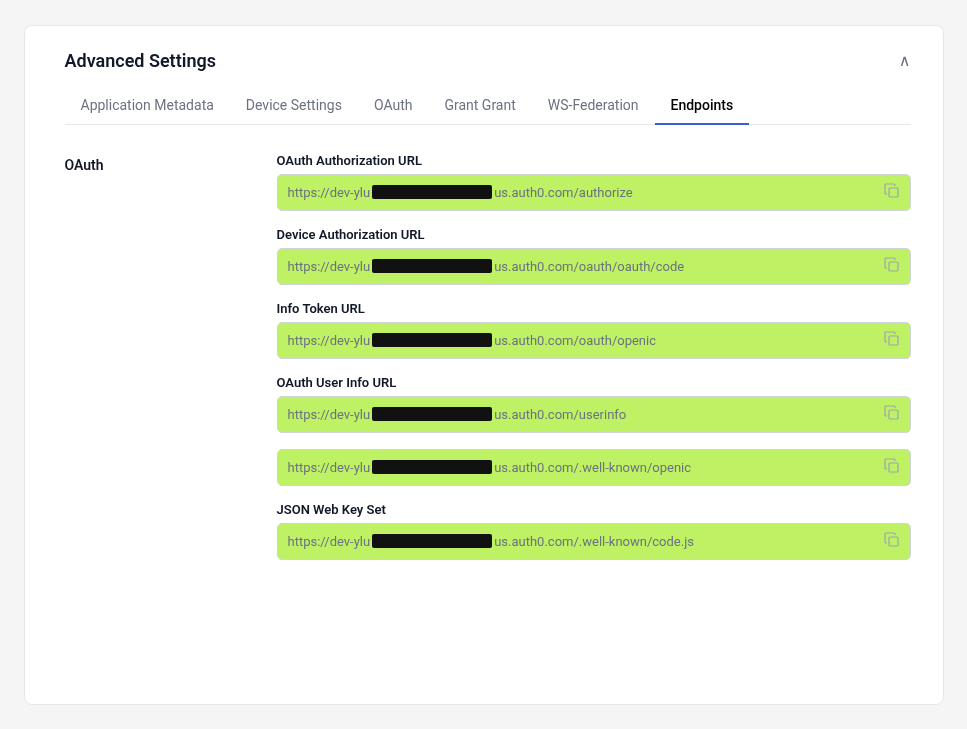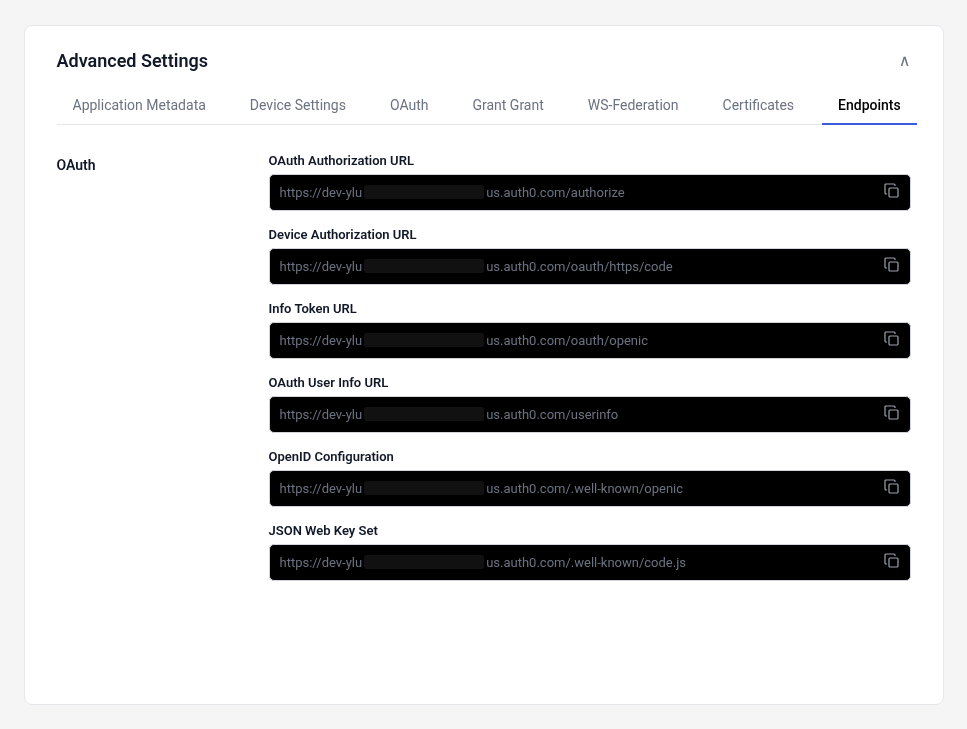--- a/index.html
+++ b/index.html
@@ -17,21 +17,21 @@
       min-height: 100vh;
       padding: 20px;
     }
 
     .card {
       background: #fff;
       border: 1px solid #e5e7eb;
       border-radius: 8px;
       width: 920px;
       min-height: 680px;
-      padding: 24px 32px 32px 32px;
+      padding: 24px 32px 32px 40px;
     }
 
     .card-header {
       display: flex;
       justify-content: space-between;
       align-items: center;
       margin-bottom: 16px;
     }
 
     .card-title {
@@ -43,21 +43,21 @@
     .collapse-icon {
       color: #6b7280;
       font-size: 16px;
       cursor: pointer;
     }
 
     .tabs {
       display: flex;
       border-bottom: 1px solid #e5e7eb;
       margin-bottom: 28px;
-      gap: 12px;
+      gap: 0;
     }
 
     .tab {
       padding: 10px 16px;
       font-size: 14px;
       color: #6b7280;
       cursor: pointer;
       text-decoration: none;
       white-space: nowrap;
       border-bottom: 2px solid transparent;
@@ -102,21 +102,21 @@
       font-size: 13px;
       font-weight: 600;
       color: #111827;
     }
 
     .field-input-wrapper {
       display: flex;
       align-items: center;
       border: 1px solid #d1d5db;
       border-radius: 5px;
-      background: #000000;
+      background: #bef264;
       padding: 8px 10px;
       gap: 8px;
     }
 
     .field-input-text {
       flex: 1;
       font-size: 13px;
       color: #6b7280;
       white-space: nowrap;
       overflow: hidden;
@@ -162,21 +162,20 @@
     <span class="collapse-icon">∧</span>
   </div>
 
   <div class="tabs">
 
   <span class="tab">Application Metadata</span>
       <span class="tab">Device Settings</span>
       <span class="tab">OAuth</span>
       <span class="tab">Grant Grant</span>
       <span class="tab">WS-Federation</span>
-      <span class="tab">Certificates</span>
       <span class="tab active">Endpoints</span>
     </div>
 
   <div class="content">
     <div class="section-label">OAuth</div>
     <div class="fields">
 
     <div class="field-group">
           <div class="field-label">OAuth Authorization URL</div>
           <div class="field-input-wrapper">
@@ -190,21 +189,21 @@
                 <path d="M3 11H2a1 1 0 01-1-1V2a1 1 0 011-1h8a1 1 0 011 1v1" stroke="#9CA3AF" stroke-width="1.2" fill="none"></path>
               </svg></span>
           </div>
         </div>
         <div class="field-group">
           <div class="field-label">Device Authorization URL</div>
           <div class="field-input-wrapper">
             <span class="field-input-text">
               <span class="url-prefix">https://dev-ylu</span>
               <span class="url-redacted"></span>
-              <span class="url-suffix">us.auth0.com/oauth/https/code</span>
+              <span class="url-suffix">us.auth0.com/oauth/oauth/code</span>
             </span>
             <span class="copy-icon"><svg width="16" height="16" viewBox="0 0 16 16" fill="none" xmlns="http://www.w3.org/2000/svg">
                 <rect x="5" y="5" width="9" height="9" rx="1" stroke="#9CA3AF" stroke-width="1.2" fill="none"></rect>
                 <path d="M3 11H2a1 1 0 01-1-1V2a1 1 0 011-1h8a1 1 0 011 1v1" stroke="#9CA3AF" stroke-width="1.2" fill="none"></path>
               </svg></span>
           </div>
         </div>
         <div class="field-group">
           <div class="field-label">Info Token URL</div>
           <div class="field-input-wrapper">
@@ -227,21 +226,20 @@
               <span class="url-redacted"></span>
               <span class="url-suffix">us.auth0.com/userinfo</span>
             </span>
             <span class="copy-icon"><svg width="16" height="16" viewBox="0 0 16 16" fill="none" xmlns="http://www.w3.org/2000/svg">
                 <rect x="5" y="5" width="9" height="9" rx="1" stroke="#9CA3AF" stroke-width="1.2" fill="none"></rect>
                 <path d="M3 11H2a1 1 0 01-1-1V2a1 1 0 011-1h8a1 1 0 011 1v1" stroke="#9CA3AF" stroke-width="1.2" fill="none"></path>
               </svg></span>
           </div>
         </div>
         <div class="field-group">
-          <div class="field-label">OpenID Configuration</div>
           <div class="field-input-wrapper">
             <span class="field-input-text">
               <span class="url-prefix">https://dev-ylu</span>
               <span class="url-redacted"></span>
               <span class="url-suffix">us.auth0.com/.well-known/openic</span>
             </span>
             <span class="copy-icon"><svg width="16" height="16" viewBox="0 0 16 16" fill="none" xmlns="http://www.w3.org/2000/svg">
                 <rect x="5" y="5" width="9" height="9" rx="1" stroke="#9CA3AF" stroke-width="1.2" fill="none"></rect>
                 <path d="M3 11H2a1 1 0 01-1-1V2a1 1 0 011-1h8a1 1 0 011 1v1" stroke="#9CA3AF" stroke-width="1.2" fill="none"></path>
               </svg></span>

